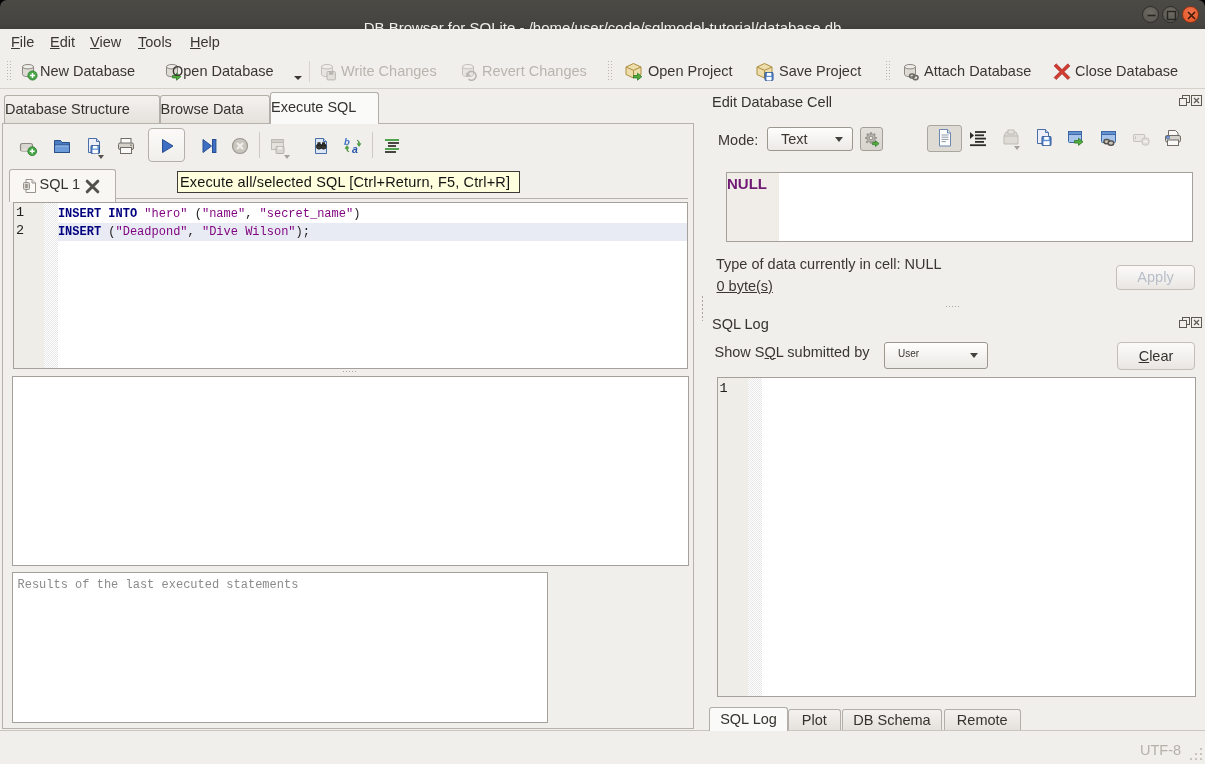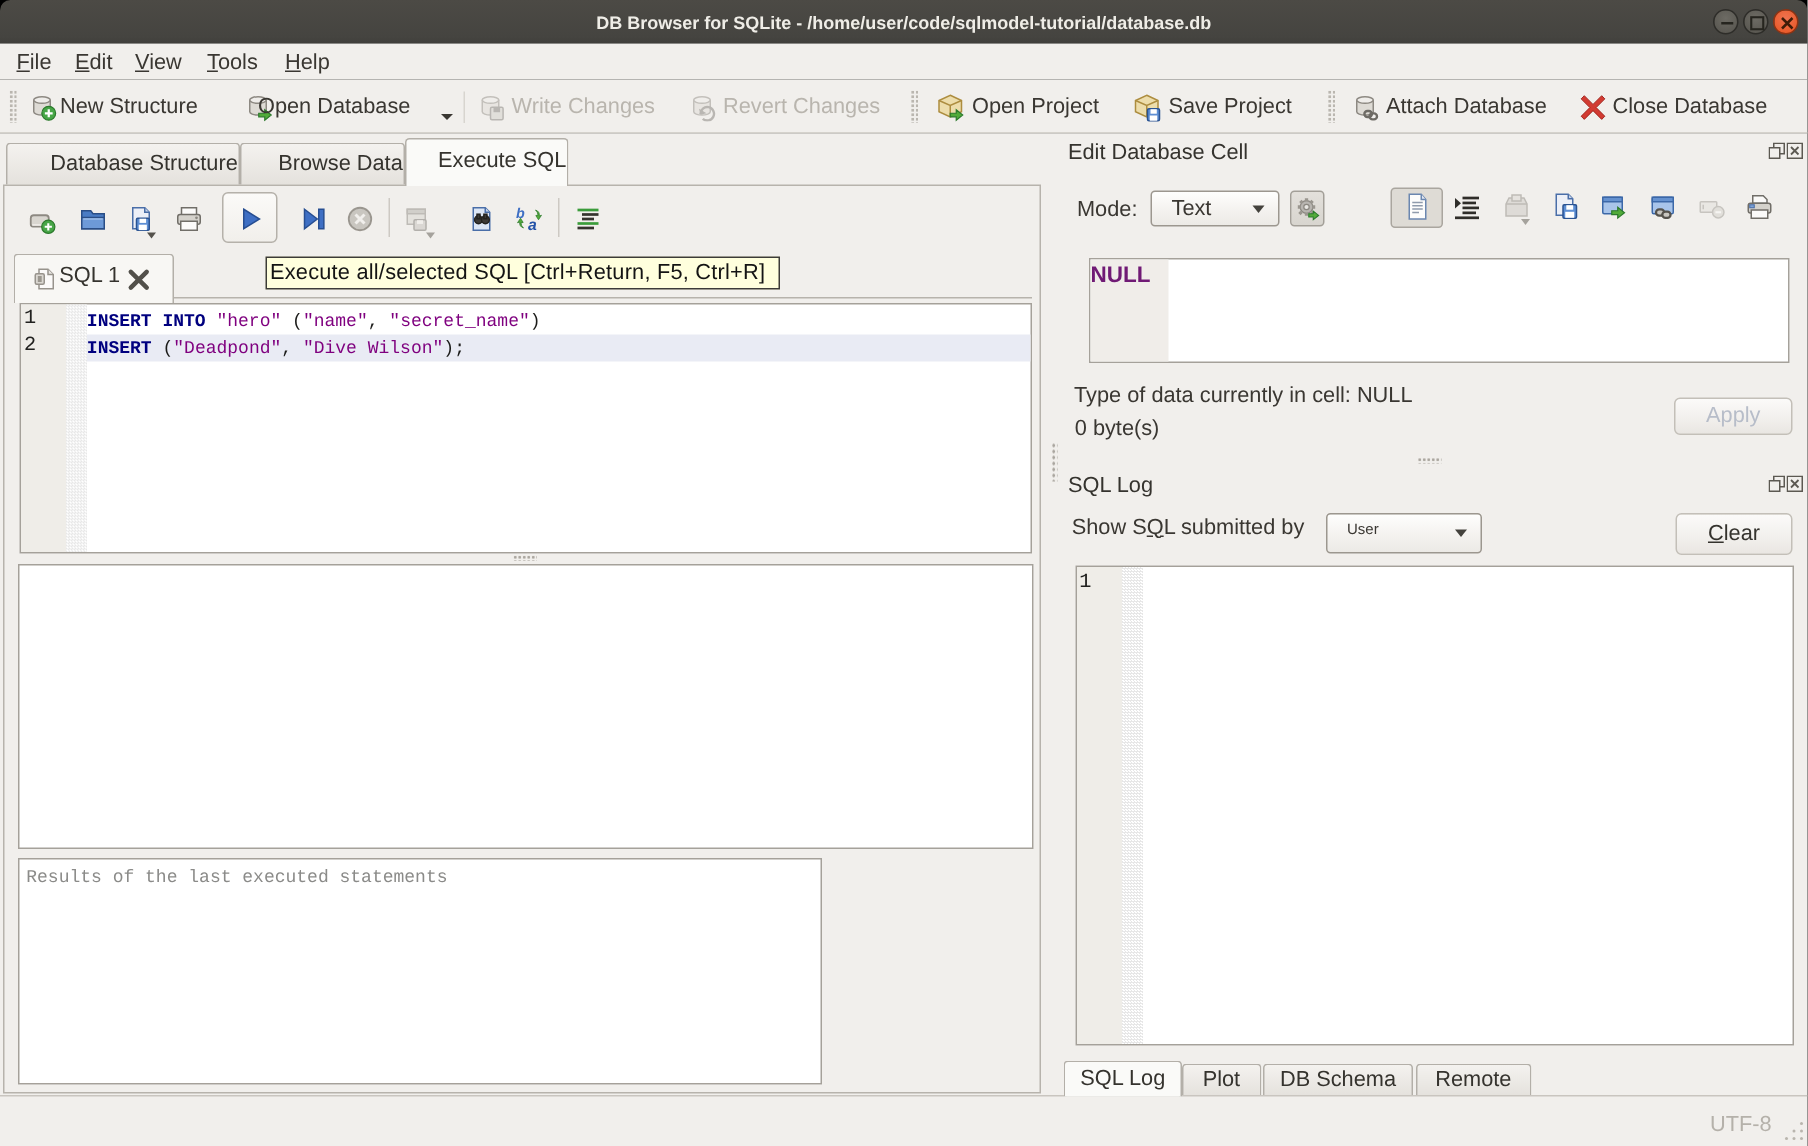--- a/index.html
+++ b/index.html
@@ -3,41 +3,41 @@
 <meta charset="utf-8">
 <style>
 * { margin:0; padding:0; box-sizing:border-box; }
 html,body { width:1205px; height:764px; overflow:hidden; }
 body { font-family:"Liberation Sans", sans-serif; background:#000; position:relative; font-size:14.5px; color:#3a3732; }
 .abs { position:absolute; }
 
 #titlebar { left:0; top:0; width:1205px; height:29px;
   background:linear-gradient(#4c4a45, #454440 85%, #403f3b);
   border-radius:7px 7px 0 0; }
-#title { width:100%; top:8px; text-align:center; color:#efede7; font-weight:bold; font-size:12px; letter-spacing:0; }
+#title { width:100%; top:19px; text-align:center; color:#efede7; font-weight:normal; font-size:15px; letter-spacing:0; }
 .winbtn { top:6px; width:17px; height:17px; border-radius:50%; border:1px solid #2e2d29; }
 .winbtn.min,.winbtn.max { background:radial-gradient(circle at 50% 35%, #6d6b64, #55534d); }
 .winbtn.close { background:radial-gradient(circle at 50% 35%, #f07350, #e75420); border-color:#8c3314; }
 .winbtn svg { position:absolute; left:2px; top:2px; }
 
 #menubar { left:0; top:29px; width:1205px; height:24px; background:#f1efec; }
 .menuitem { top:4.5px; font-size:14.5px; color:#3a3732; }
 .menuitem u { text-decoration:underline; }
 
 #toolbar { left:0; top:53px; width:1205px; height:36px; background:#f1efec; border-bottom:1px solid #d5d2cc; }
 .tbgrip { top:7px; width:5px; height:22px;
   background-image:radial-gradient(#bab6af 0.9px, transparent 1px); background-size:3px 3px; }
 .tblabel { top:10px; font-size:14.5px; color:#3a3732; white-space:nowrap; }
 .tblabel.dis { color:#b9b5ae; }
 .tbicon { top:9px; width:18px; height:18px; }
 
 #main { left:0; top:89px; width:1205px; height:641px; background:#f1efec; }
 
 .bigtab { font-size:14.5px; color:#35332e; border:1px solid #b3afa8; border-bottom:none;
-  border-radius:3px 3px 0 0; background:linear-gradient(#f4f2ef, #e4e1dc); text-align:right; }
+  border-radius:3px 3px 0 0; background:linear-gradient(#f4f2ef, #e4e1dc); text-align:left; }
 .bigtab.active { background:#fafaf8; }
 
 #lframe { left:2px; top:34px; width:692px; height:605.5px; border:1px solid #b7b3ac; background:#f1efec; }
 
 .sicon { width:20px; height:20px; }
 .sep { width:1px; background:#cdc9c3; }
 
 #sqltab { left:9px; top:79.5px; width:107px; height:33.5px; background:#f8f7f4; border:1px solid #b3afa8; border-bottom:none; border-radius:3px 3px 0 0; }
 
 #tooltip { left:176.5px; top:170.5px; width:343px; height:22.5px; background:#ffffdd; border:1px solid #3c3b38; font-size:14.5px; color:#141414; line-height:20.5px; padding-left:2.5px; letter-spacing:0.15px; white-space:nowrap; z-index:50; }
@@ -90,21 +90,21 @@
   <div class="abs tbgrip" style="left:6px;"></div>
 
   <div class="abs tbicon" style="left:19px;"><svg width="19" height="19" viewBox="0 0 19 19">
     <g>
           <path d="M3.5 4.5 v8 a5.5 2.2 0 0 0 11 0 v-8" fill="#dedbd5" stroke="#8d8982" stroke-width="1"></path>
     <ellipse cx="9" cy="4.7" rx="5.5" ry="2.2" fill="#efedea" stroke="#8d8982" stroke-width="1"></ellipse>
         </g>
     <circle cx="13.5" cy="13.5" r="4.6" fill="#47a647" stroke="#2c7a2c" stroke-width="0.8"></circle>
     <path d="M13.5 10.9 v5.2 M10.9 13.5 h5.2" stroke="#fff" stroke-width="1.5"></path>
       </svg></div>
-  <div class="abs tblabel" style="left:40px;">New Structure</div>
+  <div class="abs tblabel" style="left:40px;">New Database</div>
 
   <div class="abs tbicon" style="left:163px;"><svg width="19" height="19" viewBox="0 0 19 19">
     <g>
           <path d="M3.5 4.5 v8 a5.5 2.2 0 0 0 11 0 v-8" fill="#dedbd5" stroke="#8d8982" stroke-width="1"></path>
     <ellipse cx="9" cy="4.7" rx="5.5" ry="2.2" fill="#efedea" stroke="#8d8982" stroke-width="1"></ellipse>
         </g>
     <path d="M9.5 13.5 h4 v-2.3 l4.3 3.5 -4.3 3.5 v-2.3 h-4 z" fill="#52ab3a" stroke="#2c7a2c" stroke-width="0.8"></path>
       </svg></div>
   <div class="abs tblabel" style="left:172px;">Open Database</div>
   <div class="abs" style="left:294px; top:23px; width:0; height:0; border-left:4px solid transparent; border-right:4px solid transparent; border-top:4.5px solid #3a3732;"></div>
@@ -385,21 +385,21 @@
       <rect x="4.5" y="12" width="11" height="5.5" fill="#fbfaf9" stroke="#716e68"></rect>
       <rect x="3.5" y="8.5" width="3" height="2" fill="#7da3d8" stroke="#4a6ea8" stroke-width="0.7"></rect>
     </svg>
   </div>
 
   <div class="abs editor" style="left:725.5px; top:83px; width:467.5px; height:69.5px;">
     <div class="abs" style="left:0; top:0; width:52.5px; height:67.5px; background:#f0ede9;"></div>
     <div class="abs" style="left:0.5px; top:2px; font-size:15px; font-weight:bold; color:#701a75;">NULL</div>
   </div>
   <div class="abs" style="left:716px; top:167px; font-size:14.5px;">Type of data currently in cell: NULL</div>
-  <div class="abs" style="left:716.5px; top:188.5px; font-size:14.5px;">0 byte(s)</div>
+  <div class="abs" style="left:716.5px; top:188.5px; font-size:14.5px;text-decoration:underline;">0 byte(s)</div>
   <div class="abs btn" style="left:1116px; top:176px; width:79px; height:24.5px; line-height:23px; font-size:14.5px; color:#b7bdc9;">Apply</div>
 
   <div class="abs" style="left:945px; top:216px; width:16px; height:4px; background-image:radial-gradient(#aaa69f 0.8px, transparent 1px); background-size:3px 3px;"></div>
 
   <div class="abs docktitle" style="left:712px; top:227px;">SQL Log</div>
   <svg class="abs" style="left:1179px; top:228px;" width="11" height="11" viewBox="0 0 11 11">
       <g fill="none" stroke="#5c5952" stroke-width="1">
         <rect x="3.5" y="0.5" width="7" height="7"></rect>
         <rect x="0.5" y="3.5" width="7" height="7" fill="#f1efec"></rect>
       </g>

